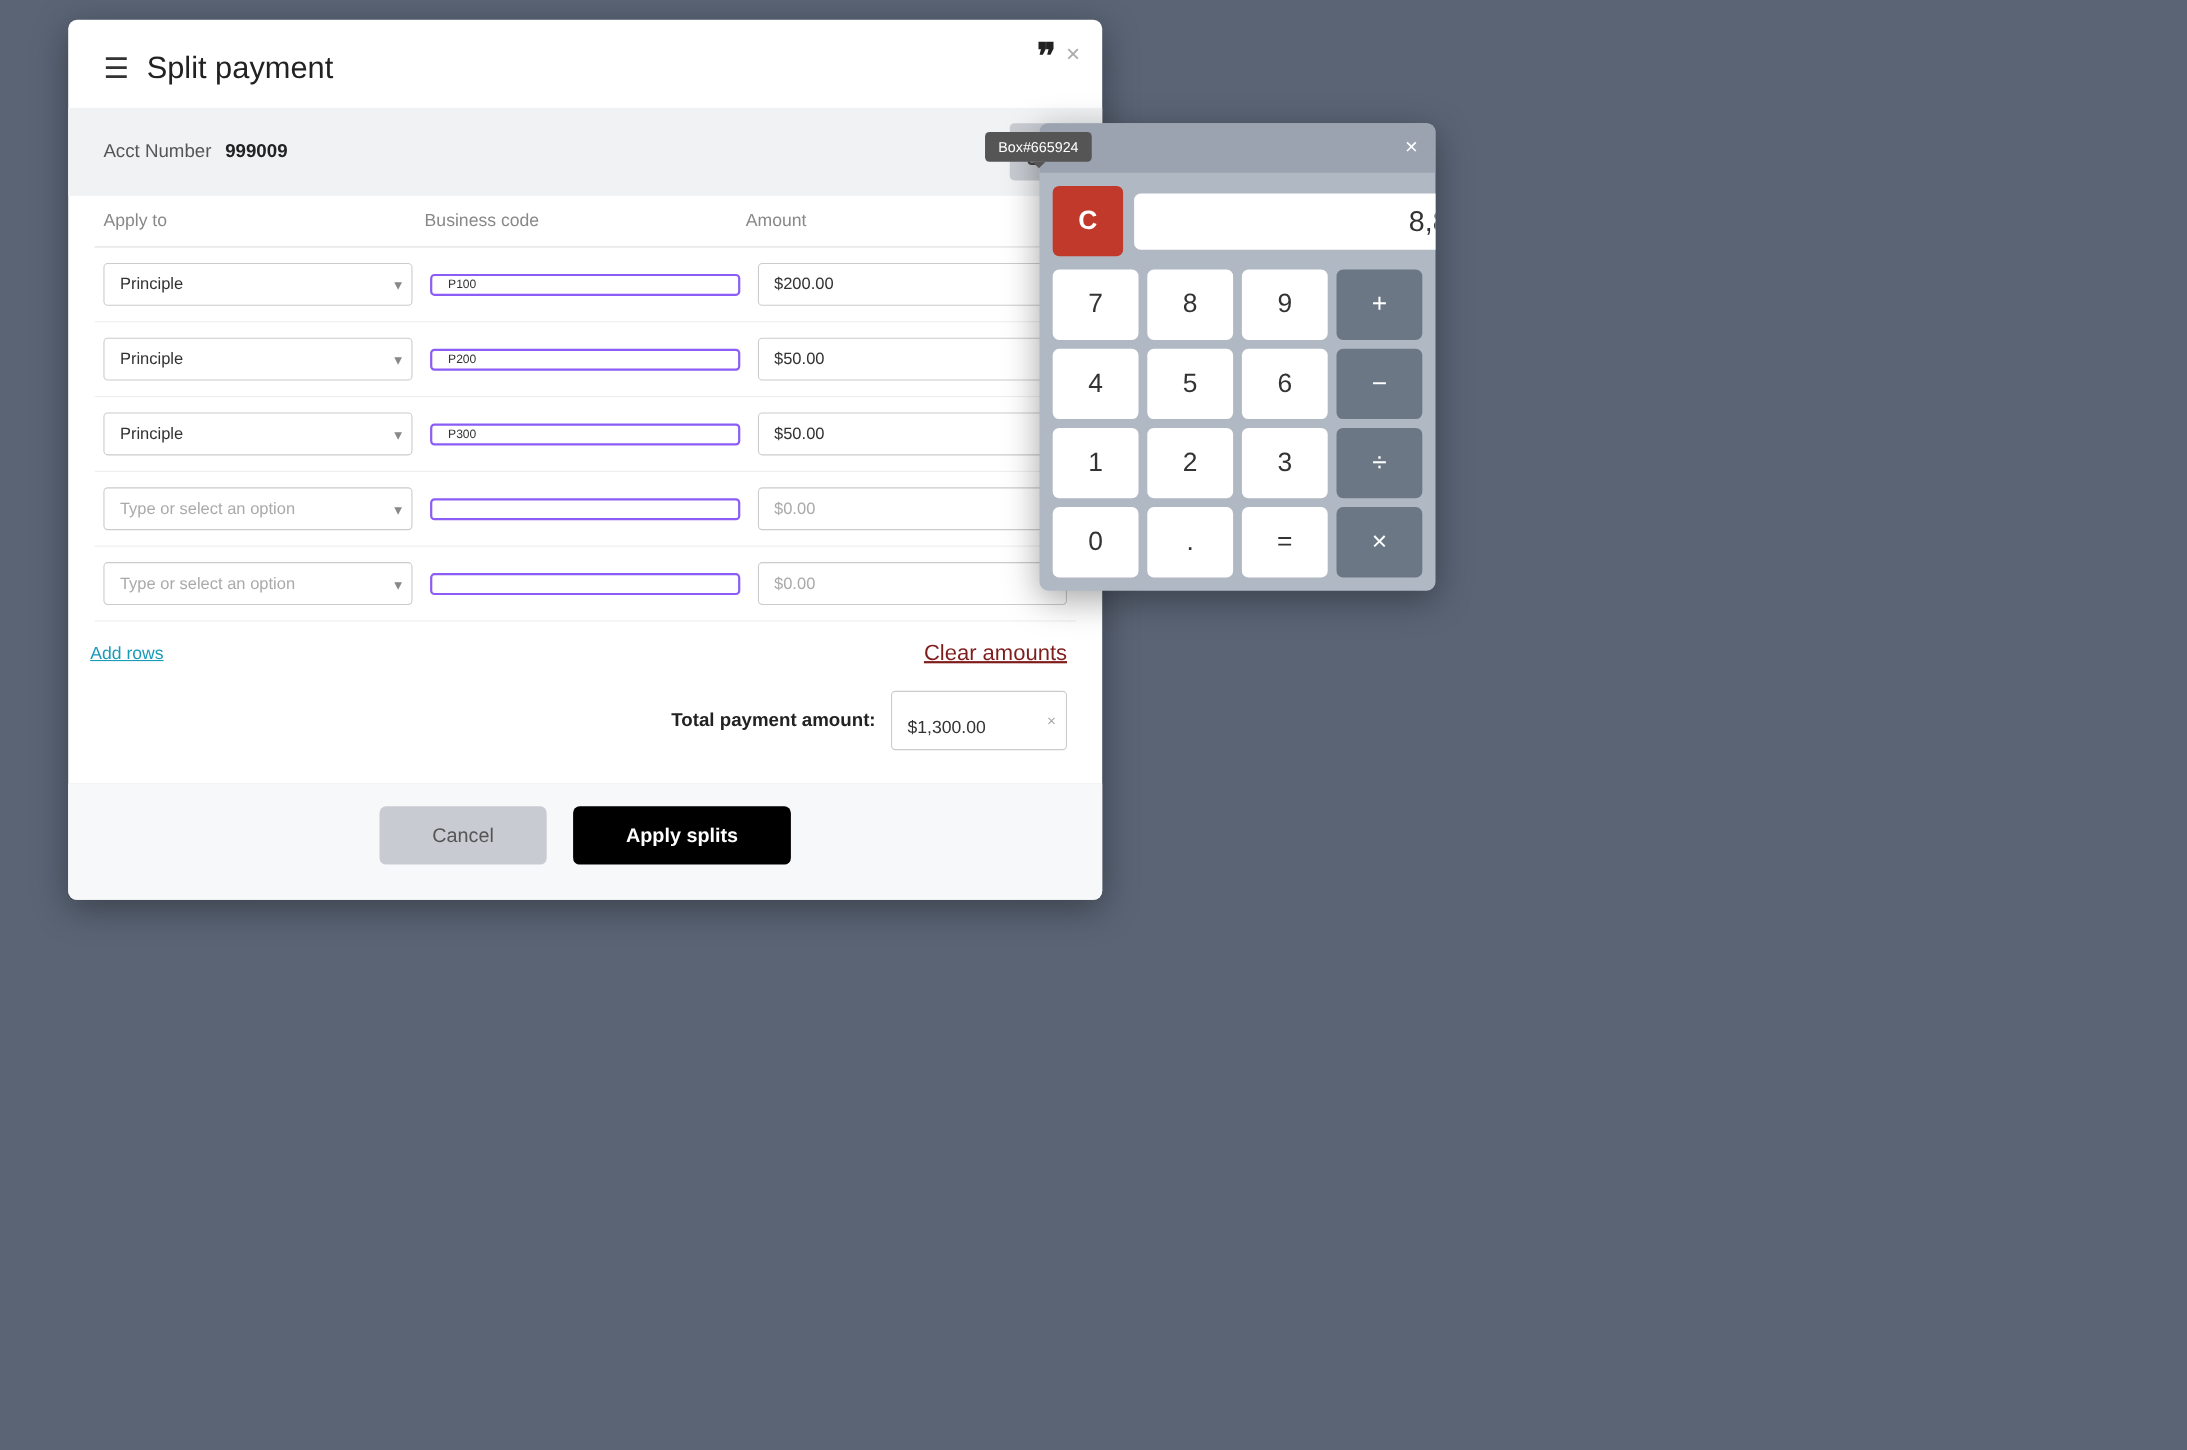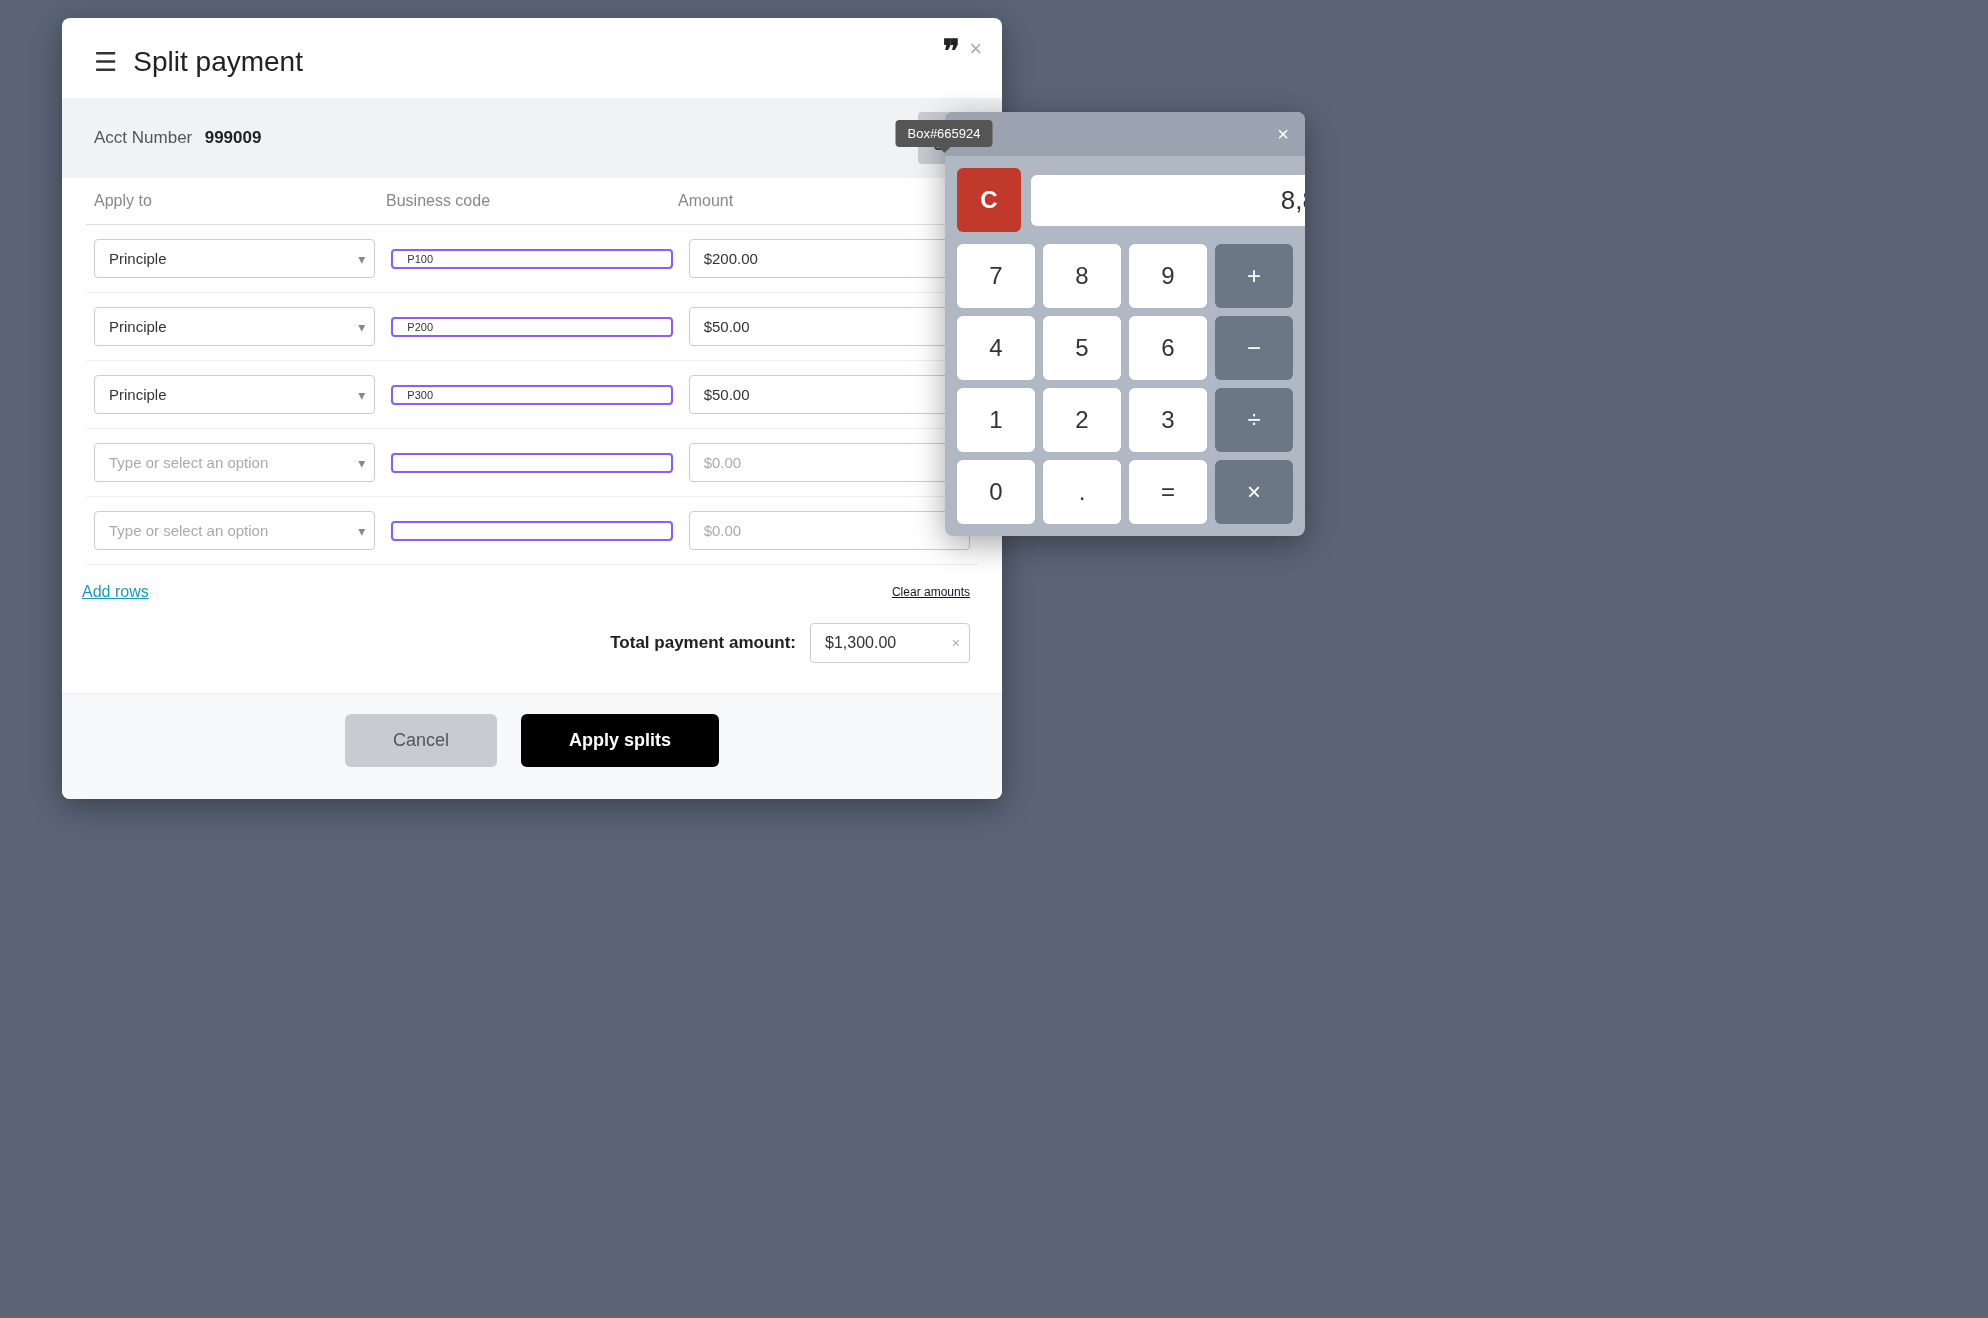--- a/index.html
+++ b/index.html
@@ -248,22 +248,22 @@
     .add-rows-link {
       color: #1a9bb8;
       font-size: 16px;
       text-decoration: underline;
       cursor: pointer;
       background: none;
       border: none;
     }
 
     .clear-amounts-link {
-      color: #0f172a;
-      font-size: 12px;
+      color: #7f1d1d;
+      font-size: 20px;
       text-decoration: underline;
       cursor: pointer;
       background: none;
       border: none;
     }
 
     
     .total-row {
       display: flex;
       align-items: center;
@@ -278,21 +278,21 @@
       margin-right: 14px;
     }
 
     .total-input-wrapper {
       position: relative;
       display: flex;
       align-items: center;
     }
 
     .total-input {
-      padding: 10px 36px 10px 14px;
+      padding: 24px 36px 10px 14px;
       border: 1px solid #ccc;
       border-radius: 4px;
       font-size: 16px;
       color: #333;
       width: 160px;
       outline: none;
     }
 
     .total-clear {
       position: absolute;

